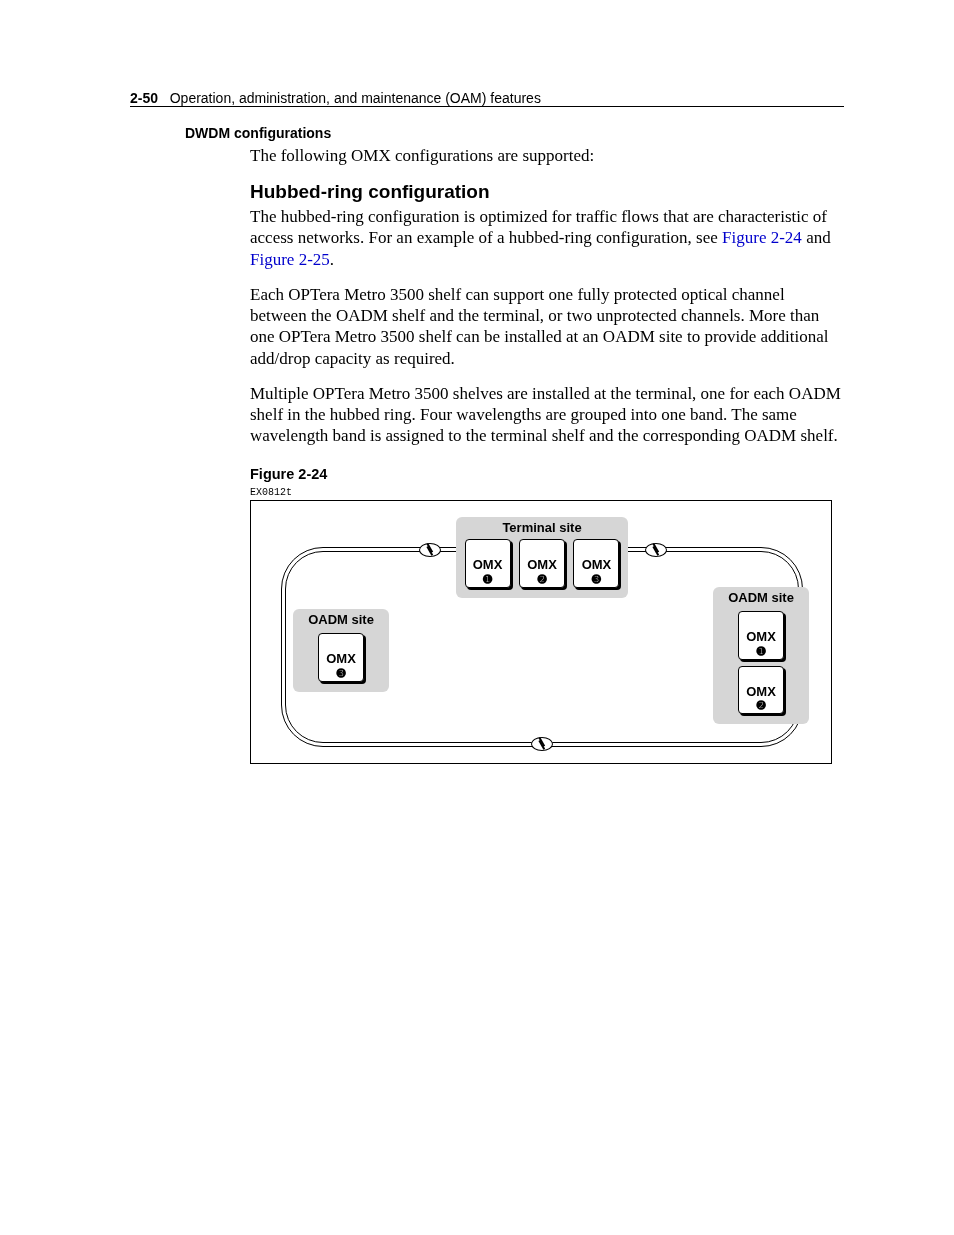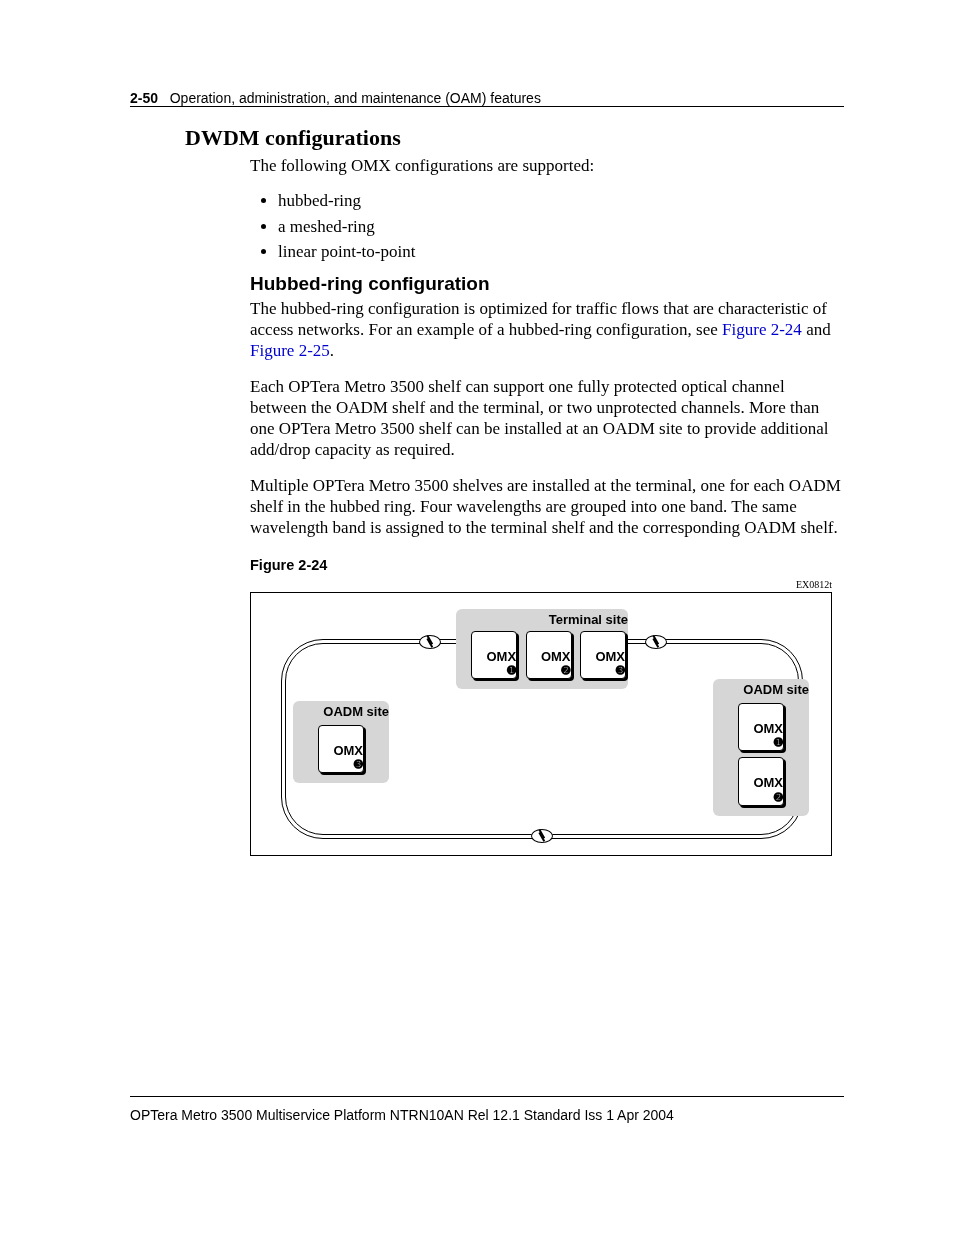--- a/index.html
+++ b/index.html
@@ -16,23 +16,23 @@
   .header-line {
     border-bottom: 1.5px solid #000;
     margin-bottom: 18px;
     font-family: Helvetica, Arial, sans-serif;
     font-size: 14px;
   }
   .header-line .pg {
     font-weight: bold;
   }
   .section-title {
-    font-family: Liberation Serif, serif;
-    font-weight: bold;
-    font-size: 22px;
+    font-family: Liberation Sans, sans-serif;
+    font-weight: bold;
+    font-size: 14px;
     margin: 0 0 4px 55px;
   }
   .body-text {
     margin-left: 120px;
     font-size: 17px;
     line-height: 1.25;
   }
   .body-text p {
     margin: 0 0 14px 0;
   }
@@ -53,23 +53,22 @@
     color: #0000cc;
   }
   .fig-caption {
     font-family: Helvetica, Arial, sans-serif;
     font-weight: bold;
     font-size: 14.5px;
     line-height: 1.3;
     margin: 18px 0 4px 0;
   }
   .fig-code {
-    font-family: Liberation Serif, serif;
+    font-family: Liberation Mono, monospace;
     font-size: 10px;
-    text-align: right;
     margin: 0 2px 2px 0;
   }
   .diagram-wrap {
     margin-left: 120px;
     width: 584px;
   }
   .diagram {
     border: 1.5px solid #000;
     width: 580px;
     height: 262px;
@@ -89,21 +88,21 @@
     position: absolute;
     left: 34px; top: 50px;
     width: 512px; height: 190px;
     border: 1.5px solid #000;
     border-radius: 38px;
   }
   .site {
     position: absolute;
     background: #d6d6d6;
     border-radius: 6px;
-    text-align: right;
+    text-align: center;
   }
   .site-label {
     font-size: 13px;
     padding: 3px 0 2px 0;
   }
   .omx {
     display: inline-block;
     background: #fff;
     border: 1.5px solid #000;
     border-radius: 4px;
@@ -169,25 +168,20 @@
 
   <div class="header-line">
     <span class="pg">2-50</span>&nbsp;&nbsp;&nbsp;<span>Operation, administration, and maintenance (OAM) features</span>
   </div>
 
   <div class="section-title">DWDM configurations</div>
 
   <div class="body-text">
     <p>The following OMX configurations are supported:</p>
 
-    <ul class="bullets">
-      <li>hubbed-ring</li>
-      <li>a meshed-ring</li>
-      <li>linear point-to-point</li>
-    </ul>
 
     <div class="sub-heading">Hubbed-ring configuration</div>
 
     <p>
       <span>The hubbed-ring configuration is optimized for traffic flows that are characteristic of access networks. For an example of a hubbed-ring configuration, see </span><span class="link">Figure 2-24</span><span> and </span><span class="link">Figure 2-25</span><span>.</span>
     </p>
 
     <p>Each OPTera Metro 3500 shelf can support one fully protected optical channel between the OADM shelf and the terminal, or two unprotected channels. More than one OPTera Metro 3500 shelf can be installed at an OADM site to provide additional add/drop capacity as required.</p>
 
     <p>Multiple OPTera Metro 3500 shelves are installed at the terminal, one for each OADM shelf in the hubbed ring. Four wavelengths are grouped into one band. The same wavelength band is assigned to the terminal shelf and the corresponding OADM shelf.</p>
@@ -240,17 +234,14 @@
       <div class="site oadm-left">
         <div class="site-label">OADM site</div>
         <div class="omx">
           <span>OMX</span>
           <span class="sub">➌</span>
         </div>
       </div>
     </div>
   </div>
 
-  <div class="footer">
-    <span>OPTera Metro 3500 Multiservice Platform   NTRN10AN   Rel 12.1   Standard   Iss 1   Apr 2004</span>
-  </div>
 
 </div>
 
 </body></html>

